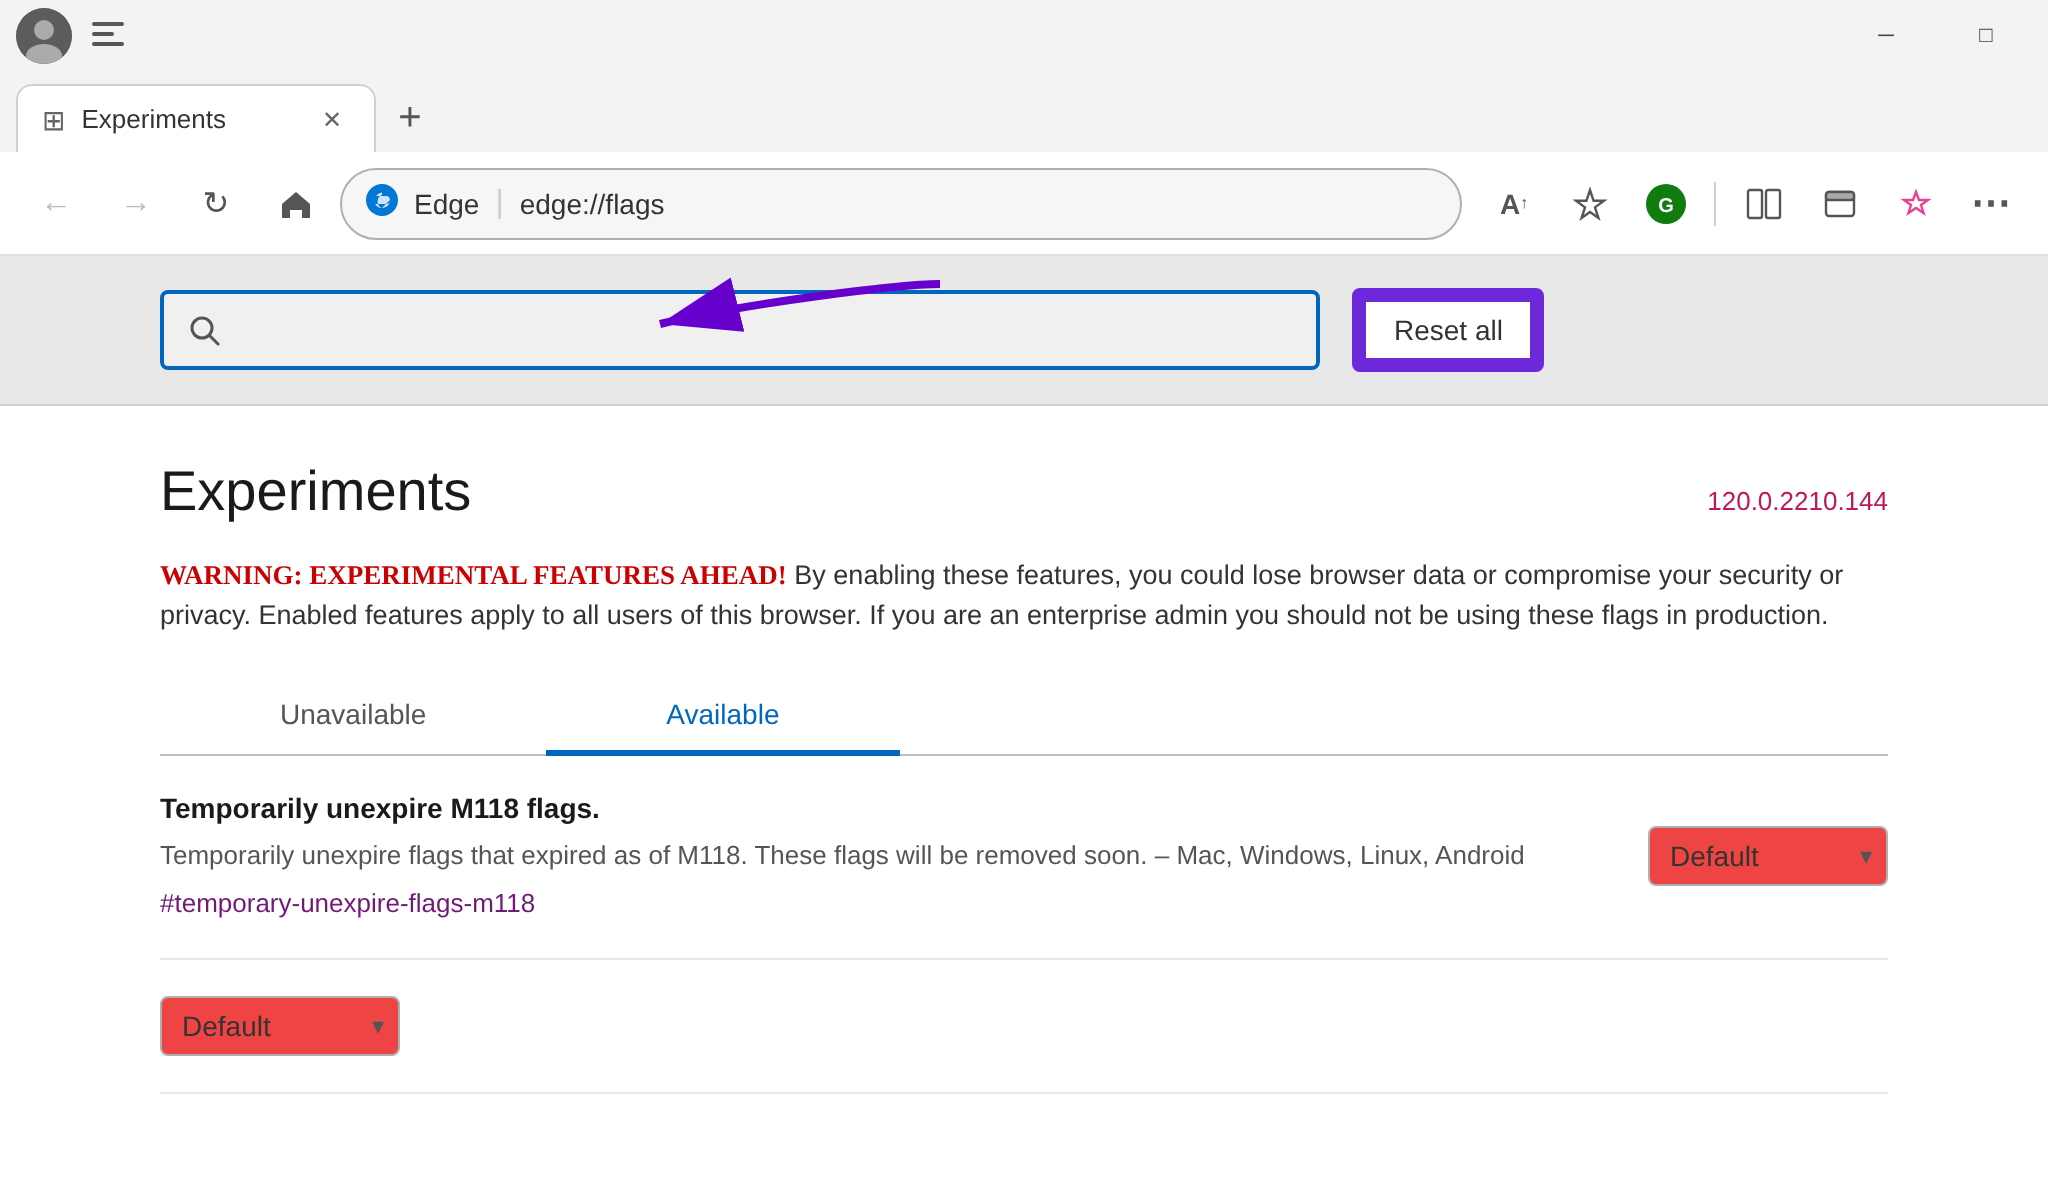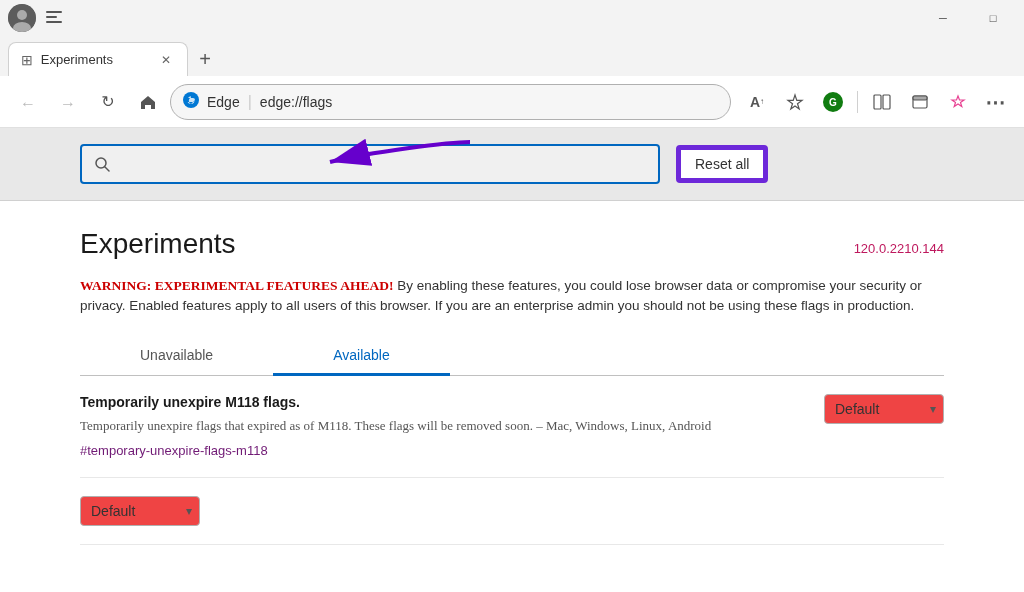--- a/index.html
+++ b/index.html
@@ -141,21 +141,21 @@
     }
     .search-input {
       border: none;
       background: transparent;
       font-size: 14px;
       color: #333;
       flex: 1;
       outline: none;
     }
     .reset-btn {
-      border: 5px solid #6d28d9;
+      border: 7px solid #6d28d9;
       border-radius: 4px;
       background: #fff;
       padding: 6px 14px;
       font-size: 14px;
       color: #333;
       cursor: pointer;
       white-space: nowrap;
     }
 
     
@@ -208,37 +208,36 @@
       color: #0067c0;
       border-bottom: 3px solid #0067c0;
       font-weight: 500;
     }
 
     
     .flag-item {
       padding: 18px 0;
       border-bottom: 1px solid #e8e8e8;
       display: flex;
-      align-items: flex-start;
+      align-items: center;
       justify-content: space-between;
       gap: 20px;
     }
     .flag-info { flex: 1; }
     .flag-title {
       font-size: 14px;
       font-weight: 700;
       color: #1a1a1a;
       margin-bottom: 6px;
     }
     .flag-desc {
       font-size: 13px;
       color: #555;
       line-height: 1.5;
       margin-bottom: 6px;
-      font-family: Liberation Serif, serif;
     }
     .flag-link {
       font-size: 13px;
       color: #701a75;
       text-decoration: none;
     }
     .flag-select {
       border: 1px solid #b0b0b0;
       border-radius: 4px;
       padding: 6px 28px 6px 10px;

